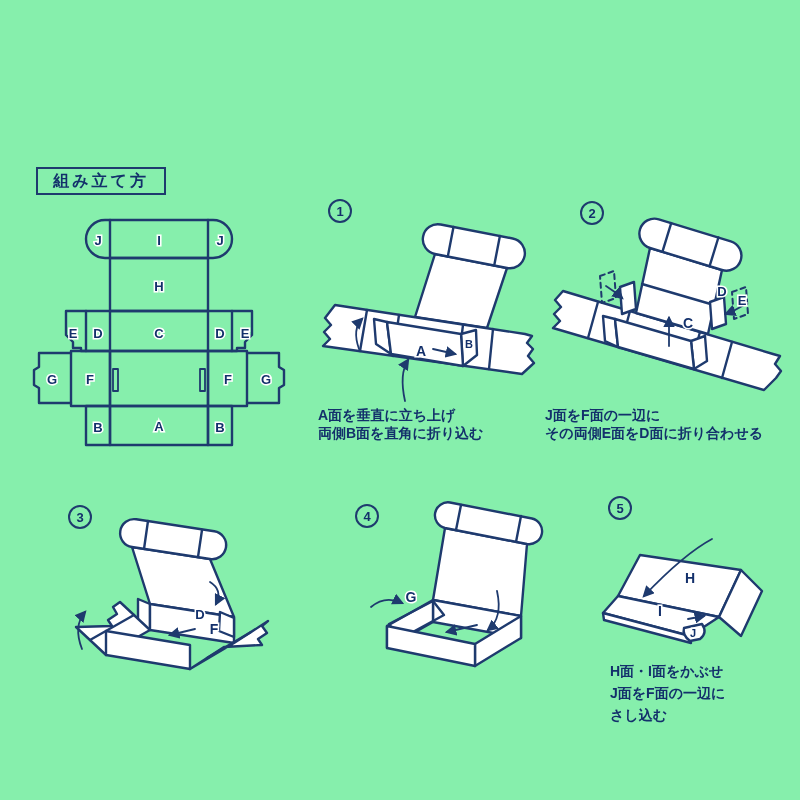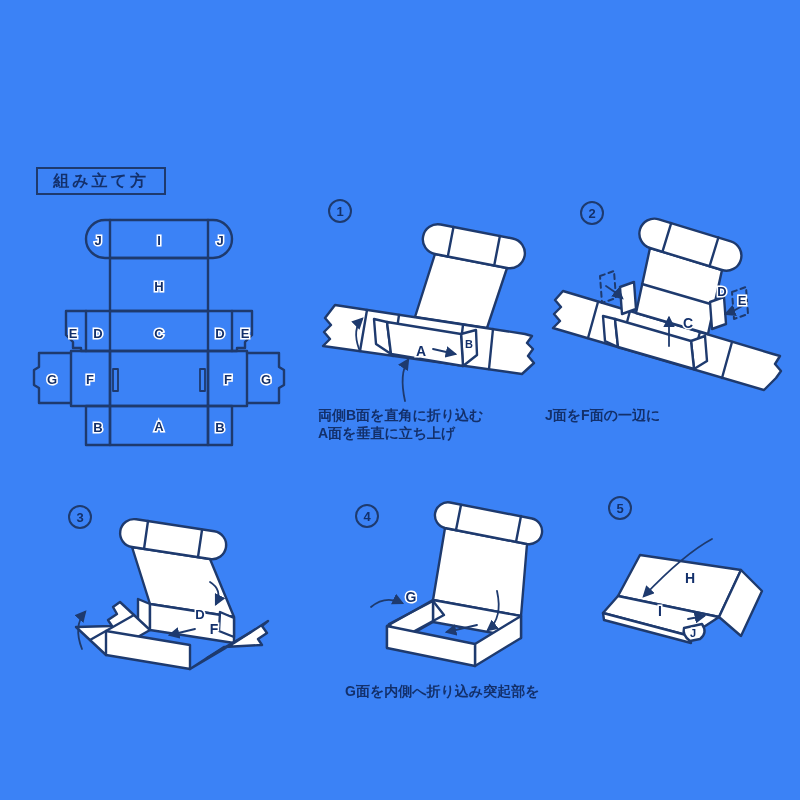--- a/index.html
+++ b/index.html
@@ -1,16 +1,16 @@
 <!DOCTYPE html>
 <html><head>
 <meta charset="utf-8">
 <style>
   html,body{margin:0;padding:0;background:#fff;}
-  #canvas{position:relative;width:800px;height:800px;background:#3b82f6;overflow:hidden;
+  #canvas{position:relative;width:800px;height:800px;background:#86efac;overflow:hidden;
           font-family:"Liberation Sans",sans-serif;color:#13306b;}
   .abs{position:absolute;}
   
   #title-box{left:36px;top:167px;width:126px;height:24px;border:2px solid #1e3a6e;
              display:flex;align-items:center;justify-content:center;}
   #title-box span{font-size:16px;font-weight:bold;letter-spacing:3px;color:#13306b;}
   
   .stepnum{width:20px;height:20px;border:2px solid #1e3a6e;border-radius:50%;
            display:flex;align-items:center;justify-content:center;
            font-size:13px;font-weight:bold;color:#13306b;}
@@ -100,22 +100,22 @@
     <path class="ln wf" d="M146,126 L161,122 L162,147 L148,158 Z"></path>
     <path class="ln wf" d="M72,114 L146,126 L148,158 L76,146 Z"></path>
 
     <path class="ln thin" d="M90,193 Q84,166 93,152" marker-end="url(#a1)"></path>
     <path class="ln thin" d="M44,141 Q37,121 47,111" marker-end="url(#a1)"></path>
     <path class="ln thin" d="M118,141 L140,146" marker-end="url(#a1)"></path>
     <text class="lb14" x="106" y="148">A</text>
     <text class="lb11" x="154" y="140">B</text>
   </svg>
   <div class="abs caption" style="left:318px;top:406px;">
+    <span>A面を垂直に立ち上げ</span>
     <span>両側B面を直角に折り込む</span>
-    <span>A面を垂直に立ち上げ</span>
   </div>
 
   <div class="abs stepnum" style="left:580px;top:201px;">
     <span>2</span>
   </div>
   <svg class="abs" style="left:548px;top:206px;" width="240" height="200" viewBox="0 0 240 200">
     <defs>
       <marker id="a2" viewBox="0 0 10 10" refX="8" refY="5" markerWidth="6.5" markerHeight="6.5" orient="auto">
         <path d="M0,0 L10,5 L0,10 Z" fill="#1e3a6e"></path>
       </marker>
@@ -144,20 +144,21 @@
     <path class="ln wf" d="M143,135 L157,130 L159,155 L146,163 Z"></path>
     <path class="ln wf" d="M67,113 L143,135 L146,163 L70,141 Z"></path>
 
     <path class="ln thin" d="M121,140 L121,112" marker-end="url(#a2)"></path>
     <text class="lb14" x="140" y="122">C</text>
     <text class="lb13" x="174" y="90">D</text>
     <text class="lb13" x="194" y="99">E</text>
   </svg>
   <div class="abs caption" style="left:545px;top:406px;">
     <span>J面をF面の一辺に</span>
+    <span>その両側E面をD面に折り合わせる</span>
   </div>
 
   <div class="abs stepnum" style="left:68px;top:505px;">
     <span>3</span>
   </div>
   <svg class="abs" style="left:58px;top:503px;" width="240" height="190" viewBox="0 0 240 190">
     <defs>
       <marker id="a3" viewBox="0 0 10 10" refX="8" refY="5" markerWidth="6.5" markerHeight="6.5" orient="auto">
         <path d="M0,0 L10,5 L0,10 Z" fill="#1e3a6e"></path>
       </marker>
@@ -209,21 +210,20 @@
     <path class="ln thin" d="M150,93 Q156,120 141,132" marker-end="url(#a4)"></path>
     <path class="ln" d="M42,126 L86,103 L97,117 L53,141 Z"></path>
 
     <path class="ln wf" d="M40,150 L128,168 L128,146 L40,128 Z"></path>
 
     <path class="ln thin" d="M24,109 Q38,97 55,105" marker-end="url(#a4)"></path>
     <path class="ln thin" d="M130,127 L100,134" marker-end="url(#a4)"></path>
     <text class="lb14" x="64" y="104">G</text>
   </svg>
   <div class="abs caption" style="left:345px;top:682px;">
-    <span>G面を内側へ折り込み突起部を</span>
   </div>
 
   <div class="abs stepnum" style="left:608px;top:496px;">
     <span>5</span>
   </div>
   <svg class="abs" style="left:578px;top:497px;" width="215" height="160" viewBox="0 0 215 160">
     <defs>
       <marker id="a5" viewBox="0 0 10 10" refX="8" refY="5" markerWidth="6.5" markerHeight="6.5" orient="auto">
         <path d="M0,0 L10,5 L0,10 Z" fill="#1e3a6e"></path>
       </marker>
@@ -235,14 +235,19 @@
     <path class="ln wf" d="M25,116 L112,139 L113,146 L26,123 Z"></path>
 
     <path class="ln wf" d="M106,131 L124,127 Q130,136 122,142 L112,144 Q104,138 106,131 Z"></path>
 
     <path class="ln thin" d="M134,42 Q106,57 66,99" marker-end="url(#a5)"></path>
     <path class="ln thin" d="M110,122 L126,119" marker-end="url(#a5)"></path>
     <text class="lb14" x="112" y="86">H</text>
     <text class="lb14" x="82" y="119">I</text>
     <text class="lb11" x="115" y="140">J</text>
   </svg>
+  <div class="abs caption" style="left:610px;top:660px;line-height:22px;">
+    <span>H面・I面をかぶせ</span>
+    <span>J面をF面の一辺に</span>
+    <span>さし込む</span>
+  </div>
 
 </div>
 
 </body></html>

